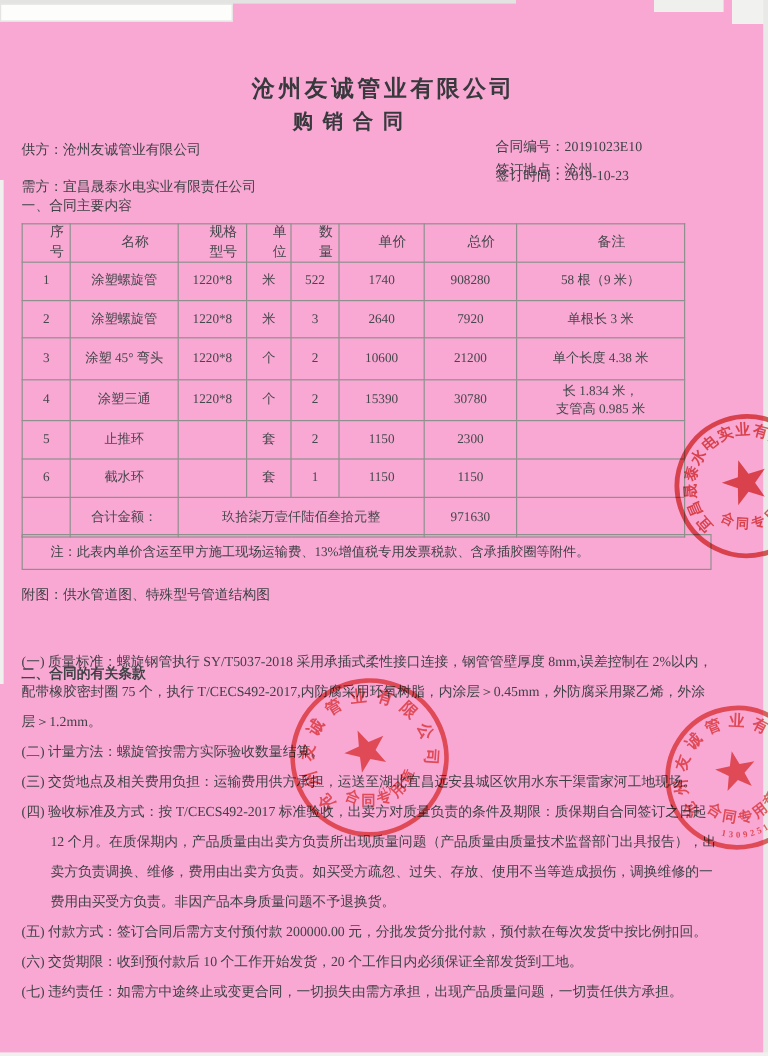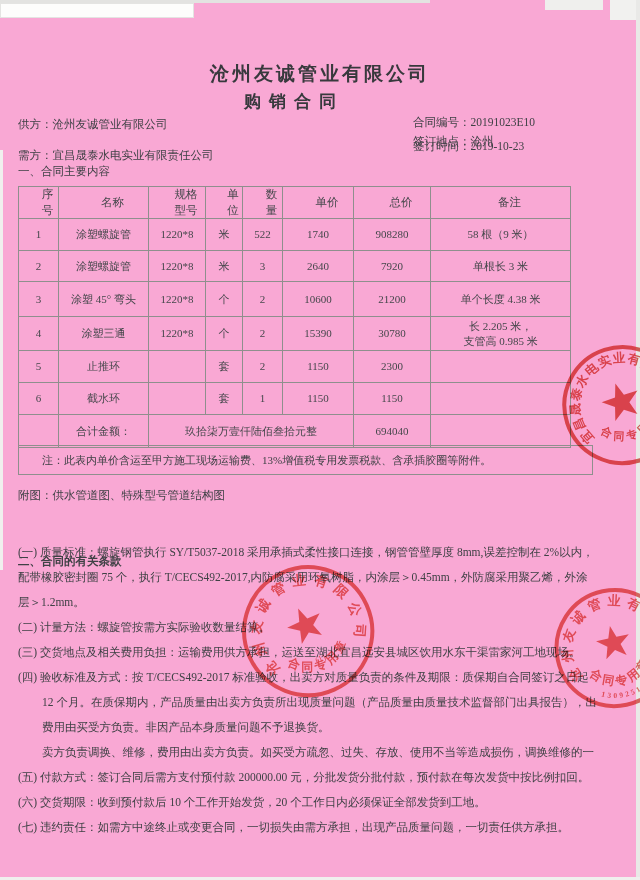--- a/index.html
+++ b/index.html
@@ -131,21 +131,21 @@
       <td>单个长度 4.38 米</td>
     </tr>
     <tr style="height:34px">
       <td>4</td>
       <td>涂塑三通</td>
       <td>1220*8</td>
       <td>个</td>
       <td>2</td>
       <td>15390</td>
       <td>30780</td>
-      <td>长 2.205 米，
+      <td>长 1.834 米，
 支管高 0.985 米</td>
     </tr>
     <tr style="height:32px">
       <td>5</td>
       <td>止推环</td>
       <td></td>
       <td>套</td>
       <td>2</td>
       <td>1150</td>
       <td>2300</td>
@@ -158,41 +158,41 @@
       <td>套</td>
       <td>1</td>
       <td>1150</td>
       <td>1150</td>
       <td></td>
     </tr>
     <tr style="height:33px">
       <td></td>
       <td>合计金额：</td>
       <td colspan="4">玖拾柒万壹仟陆佰叁拾元整</td>
-      <td>694040</td>
+      <td>971630</td>
       <td></td>
     </tr>
   </tbody>
     </table>
 
   <div class="note-box">注：此表内单价含运至甲方施工现场运输费、13%增值税专用发票税款、含承插胶圈等附件。</div>
 
   <div class="line attach-line">附图：供水管道图、特殊型号管道结构图</div>
   <div class="line sec-terms">二、合同的有关条款</div>
 
   <div class="clauses">
     <div class="clause">(一) 质量标准：螺旋钢管执行 SY/T5037-2018 采用承插式柔性接口连接，钢管管壁厚度 8mm,误差控制在 2%以内，</div>
     <div class="clause">配带橡胶密封圈 75 个，执行 T/CECS492-2017,内防腐采用环氧树脂，内涂层＞0.45mm，外防腐采用聚乙烯，外涂</div>
     <div class="clause">层＞1.2mm。</div>
     <div class="clause">(二) 计量方法：螺旋管按需方实际验收数量结算。</div>
     <div class="clause">(三) 交货地点及相关费用负担：运输费用供方承担，运送至湖北宜昌远安县城区饮用水东干渠雷家河工地现场。</div>
     <div class="clause">(四) 验收标准及方式：按 T/CECS492-2017 标准验收，出卖方对质量负责的条件及期限：质保期自合同签订之日起</div>
     <div class="clause indent">12 个月。在质保期内，产品质量由出卖方负责所出现质量问题（产品质量由质量技术监督部门出具报告），出</div>
+    <div class="clause indent">卖方负责调换、维修，费用由出卖方负责。如买受方疏忽、过失、存放、使用不当等造成损伤，调换维修的一</div>
     <div class="clause indent">费用由买受方负责。非因产品本身质量问题不予退换货。</div>
-    <div class="clause indent">卖方负责调换、维修，费用由出卖方负责。如买受方疏忽、过失、存放、使用不当等造成损伤，调换维修的一</div>
     <div class="clause">(五) 付款方式：签订合同后需方支付预付款 200000.00 元，分批发货分批付款，预付款在每次发货中按比例扣回。</div>
     <div class="clause">(六) 交货期限：收到预付款后 10 个工作开始发货，20 个工作日内必须保证全部发货到工地。</div>
     <div class="clause">(七) 违约责任：如需方中途终止或变更合同，一切损失由需方承担，出现产品质量问题，一切责任供方承担。</div>
   </div>
 
   <div class="stamp stamp-buyer">
     <svg width="130" height="130" viewBox="0 0 130 130">
       <g stroke="#d84136" fill="#d84136">
         <circle cx="65" cy="65" r="58" fill="none" stroke-width="4"></circle>
         <path id="buyerArc" d="M 29.8,89.7 A 43 43 0 1 1 100.2,89.7" fill="none" stroke="none"></path>

